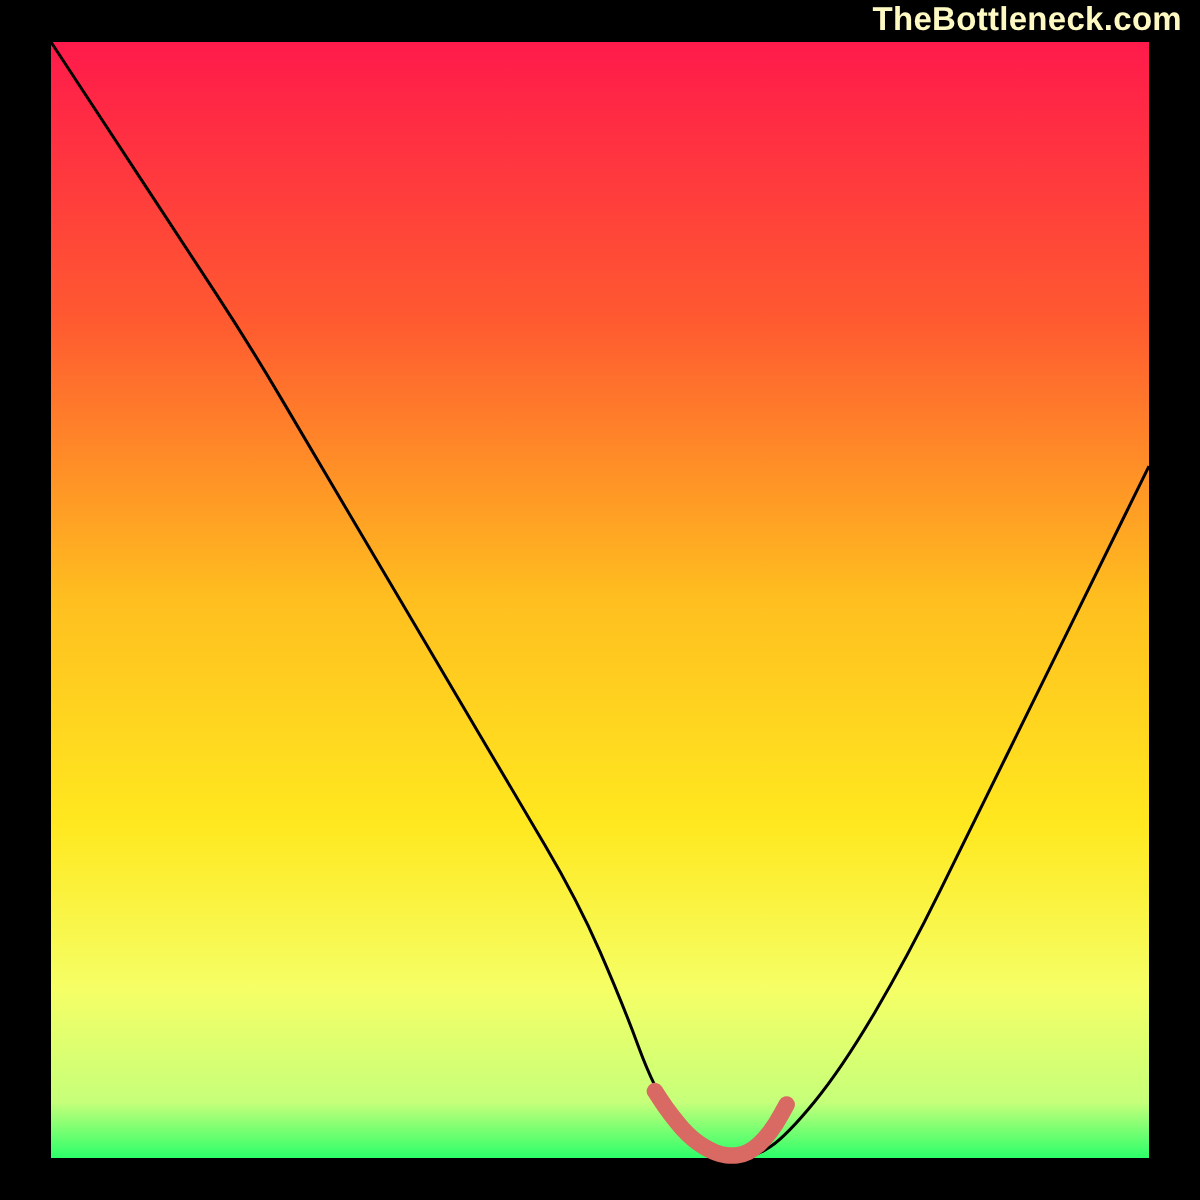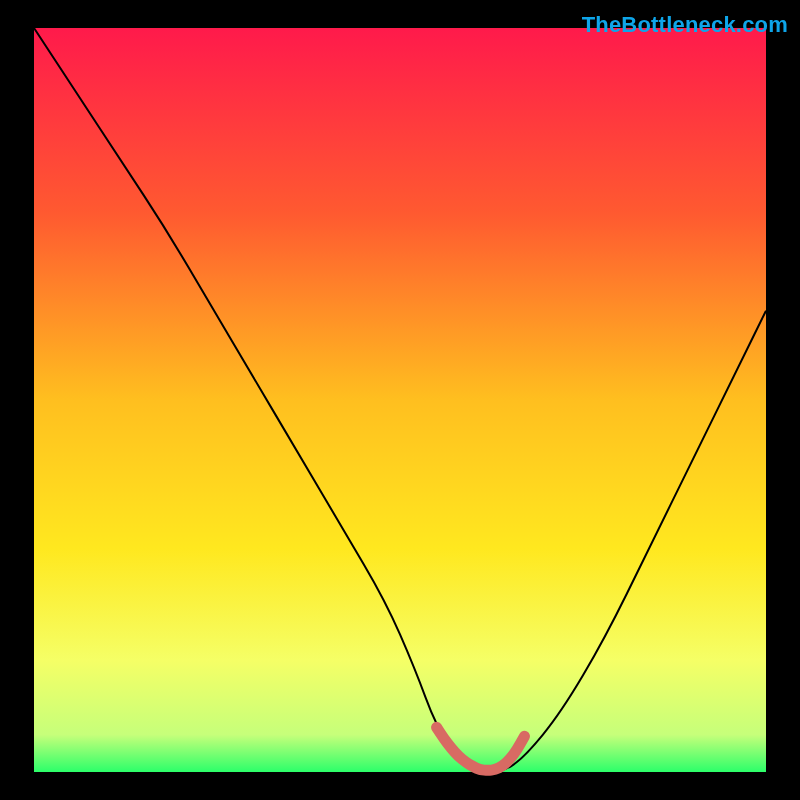--- a/index.html
+++ b/index.html
@@ -11,26 +11,26 @@
     background: #000;
   }
   .frame {
     width: 800px;
     height: 800px;
     background: #000;
     position: relative;
   }
   .watermark {
     position: absolute;
-    top: 12px;
+    top: 0;
     right: 12px;
     font-family: Arial, Helvetica, sans-serif;
     font-size: 22px;
     font-weight: 600;
-    color: #0ea5e9;
+    color: #fef9c3;
     letter-spacing: 0.2px;
   }
   svg {
     display: block;
   }
 </style>
 </head>
 <body>
 
 <div class="frame">

